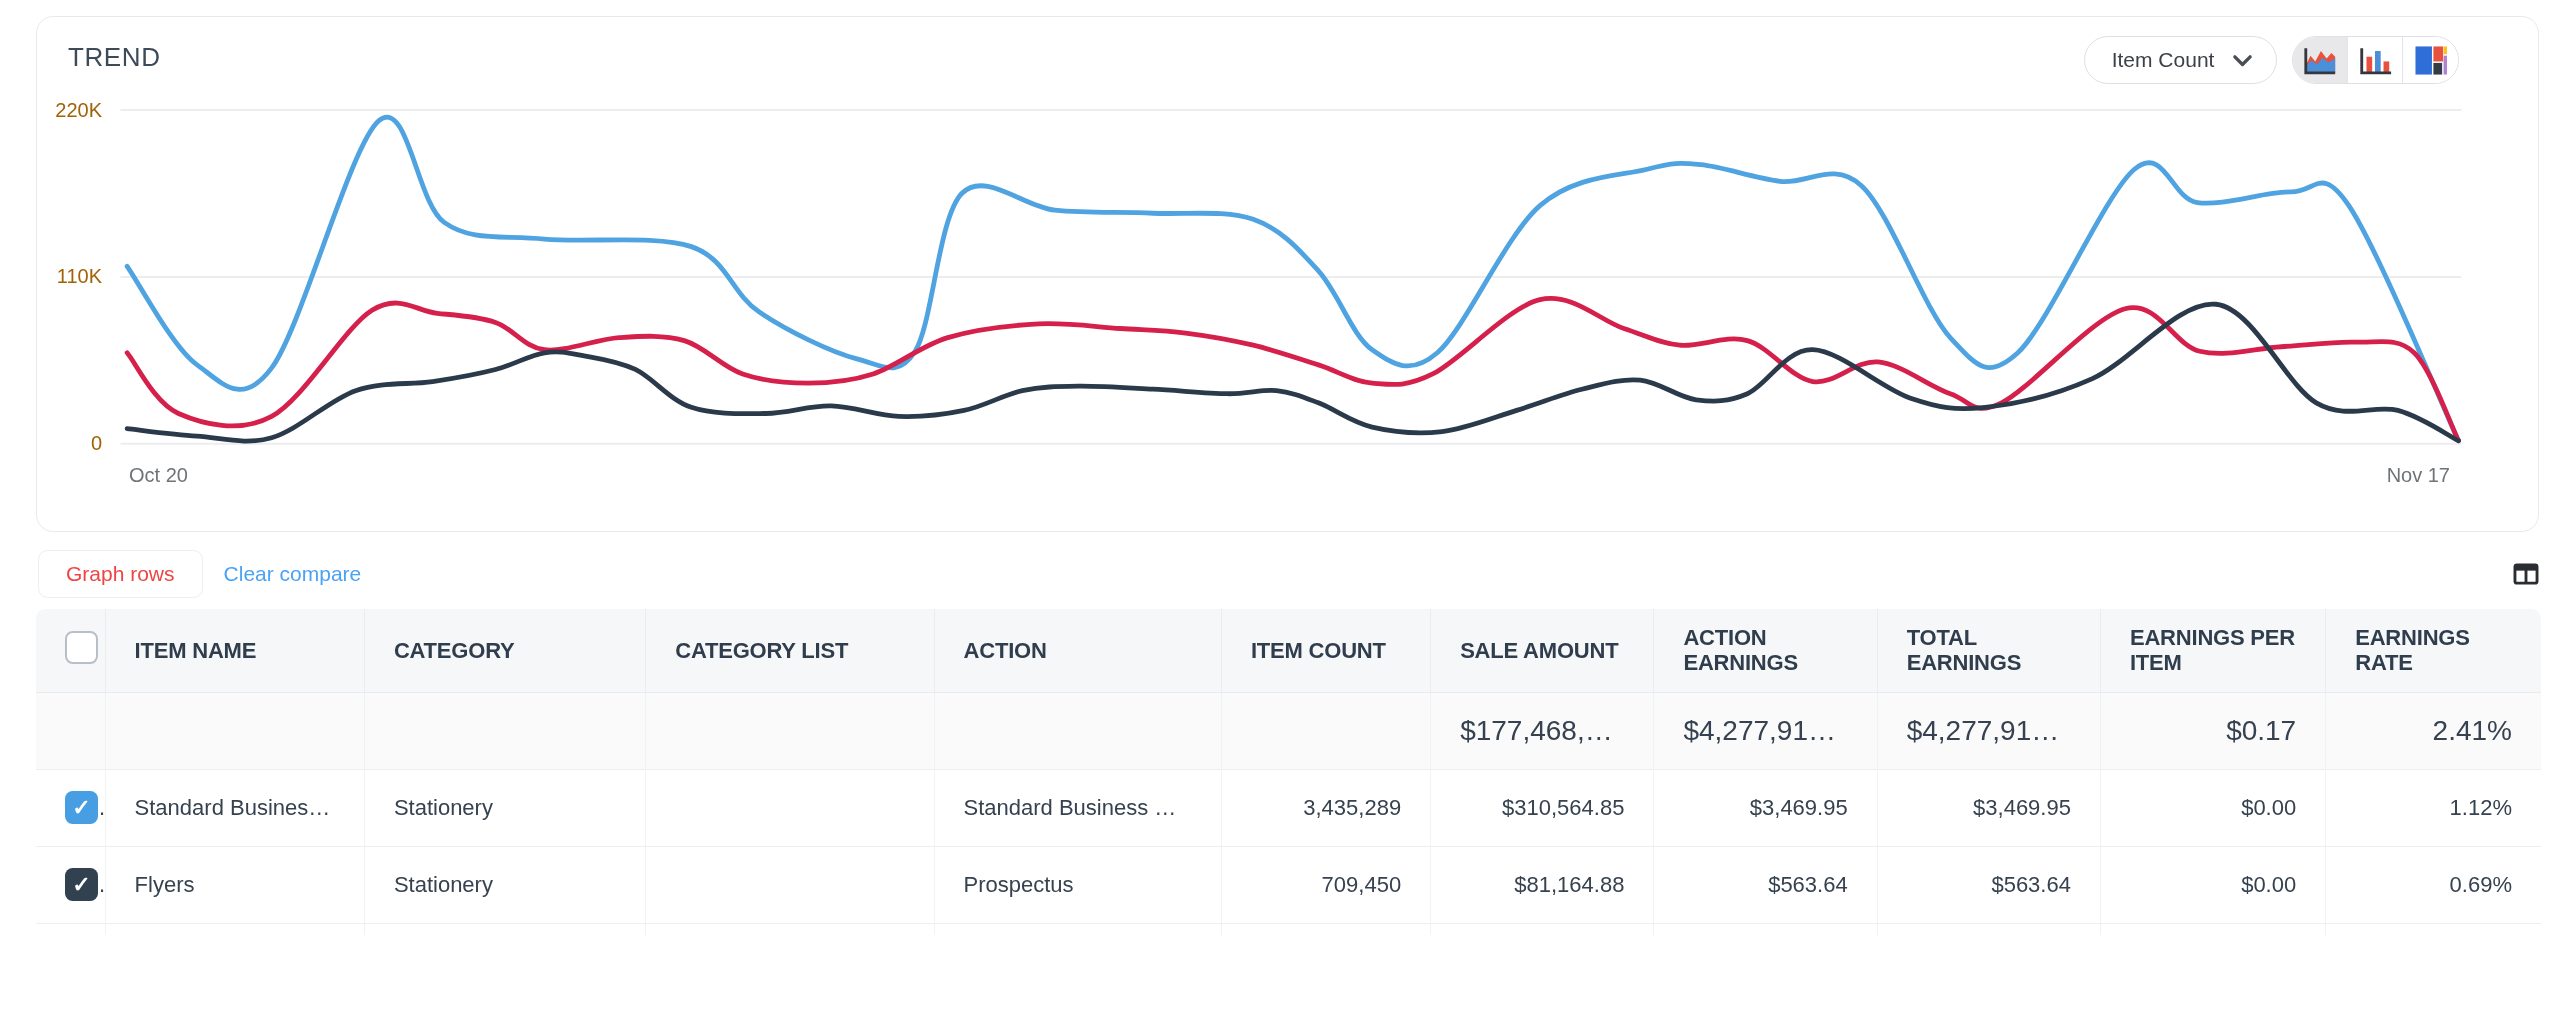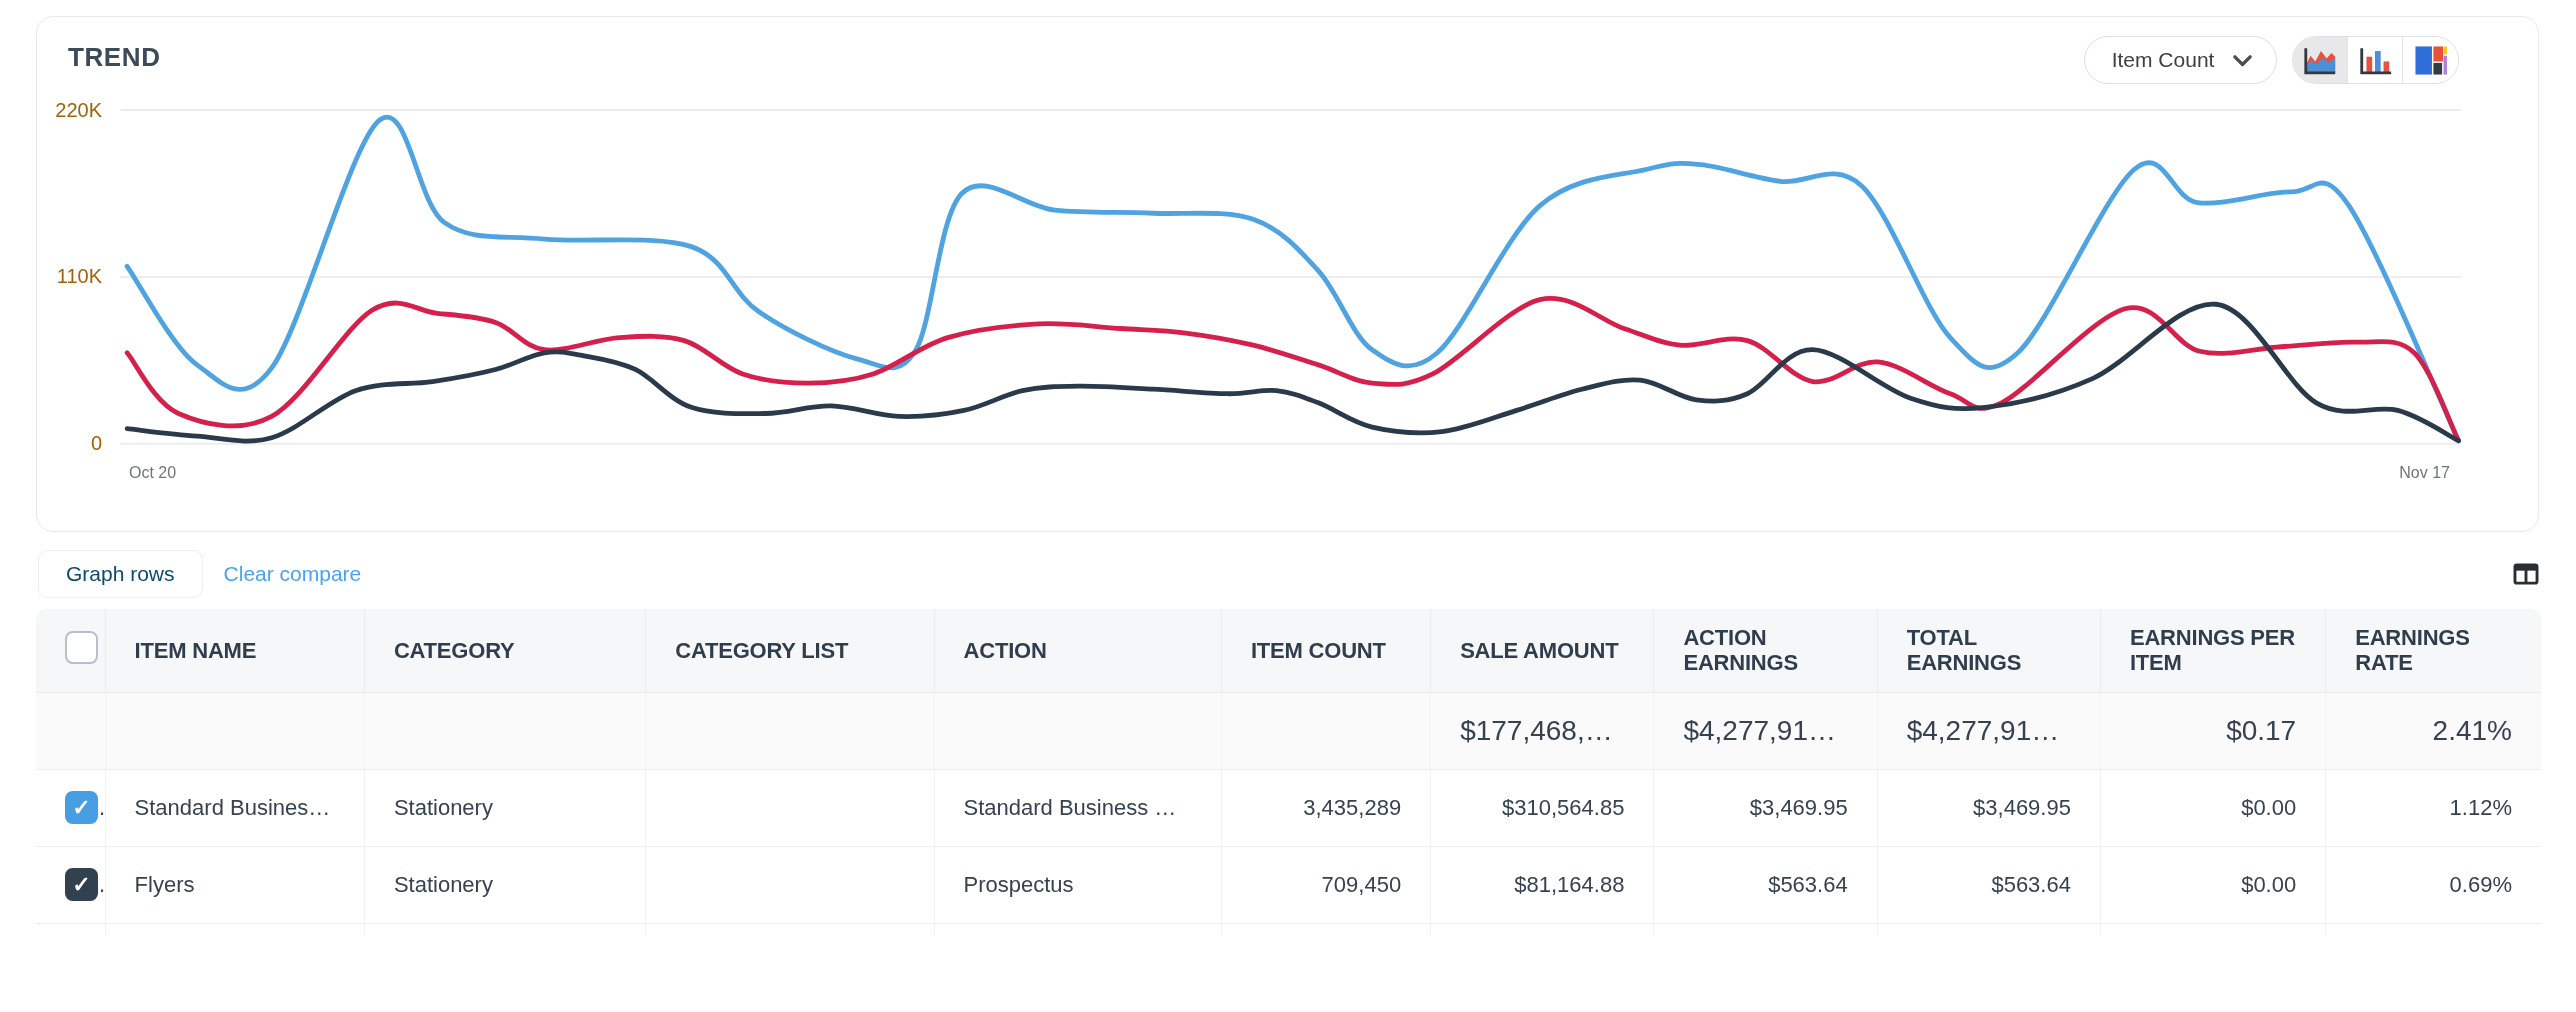--- a/index.html
+++ b/index.html
@@ -7,43 +7,43 @@
     width:2576px;height:1013px;overflow:hidden;background:#fff;
     font-family:"Liberation Sans",sans-serif;color:#36424f;position:relative;
   }
   
   .trend-card{
     position:absolute;left:36px;top:16.3px;width:2503px;height:516px;box-sizing:border-box;
     background:#fff;border:1.9px solid #e8e9ec;border-radius:17.3px;
   }
   .trend-title{
     position:absolute;left:31px;top:25px;margin:0;
-    font-size:26px;font-weight:700;color:#3d4a57;letter-spacing:0.6px;
+    font-size:26px;font-weight:400;color:#3d4a57;letter-spacing:0.6px;
   }
   .trend-controls{position:absolute;top:19px;right:79px;display:flex;gap:15.3px;align-items:center}
   .metric-dropdown{
     display:flex;align-items:center;gap:17.3px;height:48px;padding:0 23px 0 27px;box-sizing:border-box;
     border:1.9px solid #dfe0e3;border-radius:25px;background:#fff;
     font-family:inherit;font-size:21px;color:#3c4148;cursor:pointer;
   }
   .segmented{display:flex;height:48px;box-sizing:border-box;border:1.9px solid #dfe0e3;border-radius:25px;overflow:hidden;background:#fff}
   .segmented button{
     width:55px;height:100%;display:flex;align-items:center;justify-content:center;
     background:#fff;border:none;border-right:1.9px solid #e3e4e7;cursor:pointer;padding:0;
   }
   .segmented button:last-child{border-right:none}
   .segmented button.selected{background:#e8e8ea}
   .y-tick{position:absolute;left:0;width:65px;text-align:right;font-size:20px;color:#a16207}
-  .x-tick{position:absolute;top:447px;font-size:16px;color:#6f7478}
+  .x-tick{position:absolute;top:447px;font-size:20px;color:#6f7478}
   .trend-svg{position:absolute;left:0;top:0;width:2503px;height:516px}
   
   .toolbar{position:absolute;left:38px;top:549px;width:2501px;height:50px;display:flex;align-items:center}
   .graph-rows{
     height:48px;padding:0 27px;border:1.9px solid #eceef1;border-radius:9.6px;background:#fff;
-    font-family:inherit;font-size:21px;color:#0c4a6e;cursor:default;
+    font-family:inherit;font-size:21px;color:#ef4444;cursor:default;
   }
   .clear-compare{margin-left:21px;font-size:21px;font-weight:500;color:#4ba2f4;text-decoration:none;cursor:pointer}
   .cols-btn{margin-left:auto;margin-right:0;background:none;border:none;padding:0;cursor:pointer;display:flex}
   
   .data-table{
     position:absolute;left:36px;top:609px;width:2505px;table-layout:fixed;
     border-collapse:collapse;background:#fff;
   }
   .data-table th,.data-table td{box-sizing:border-box;overflow:hidden}
   .data-table thead th{

